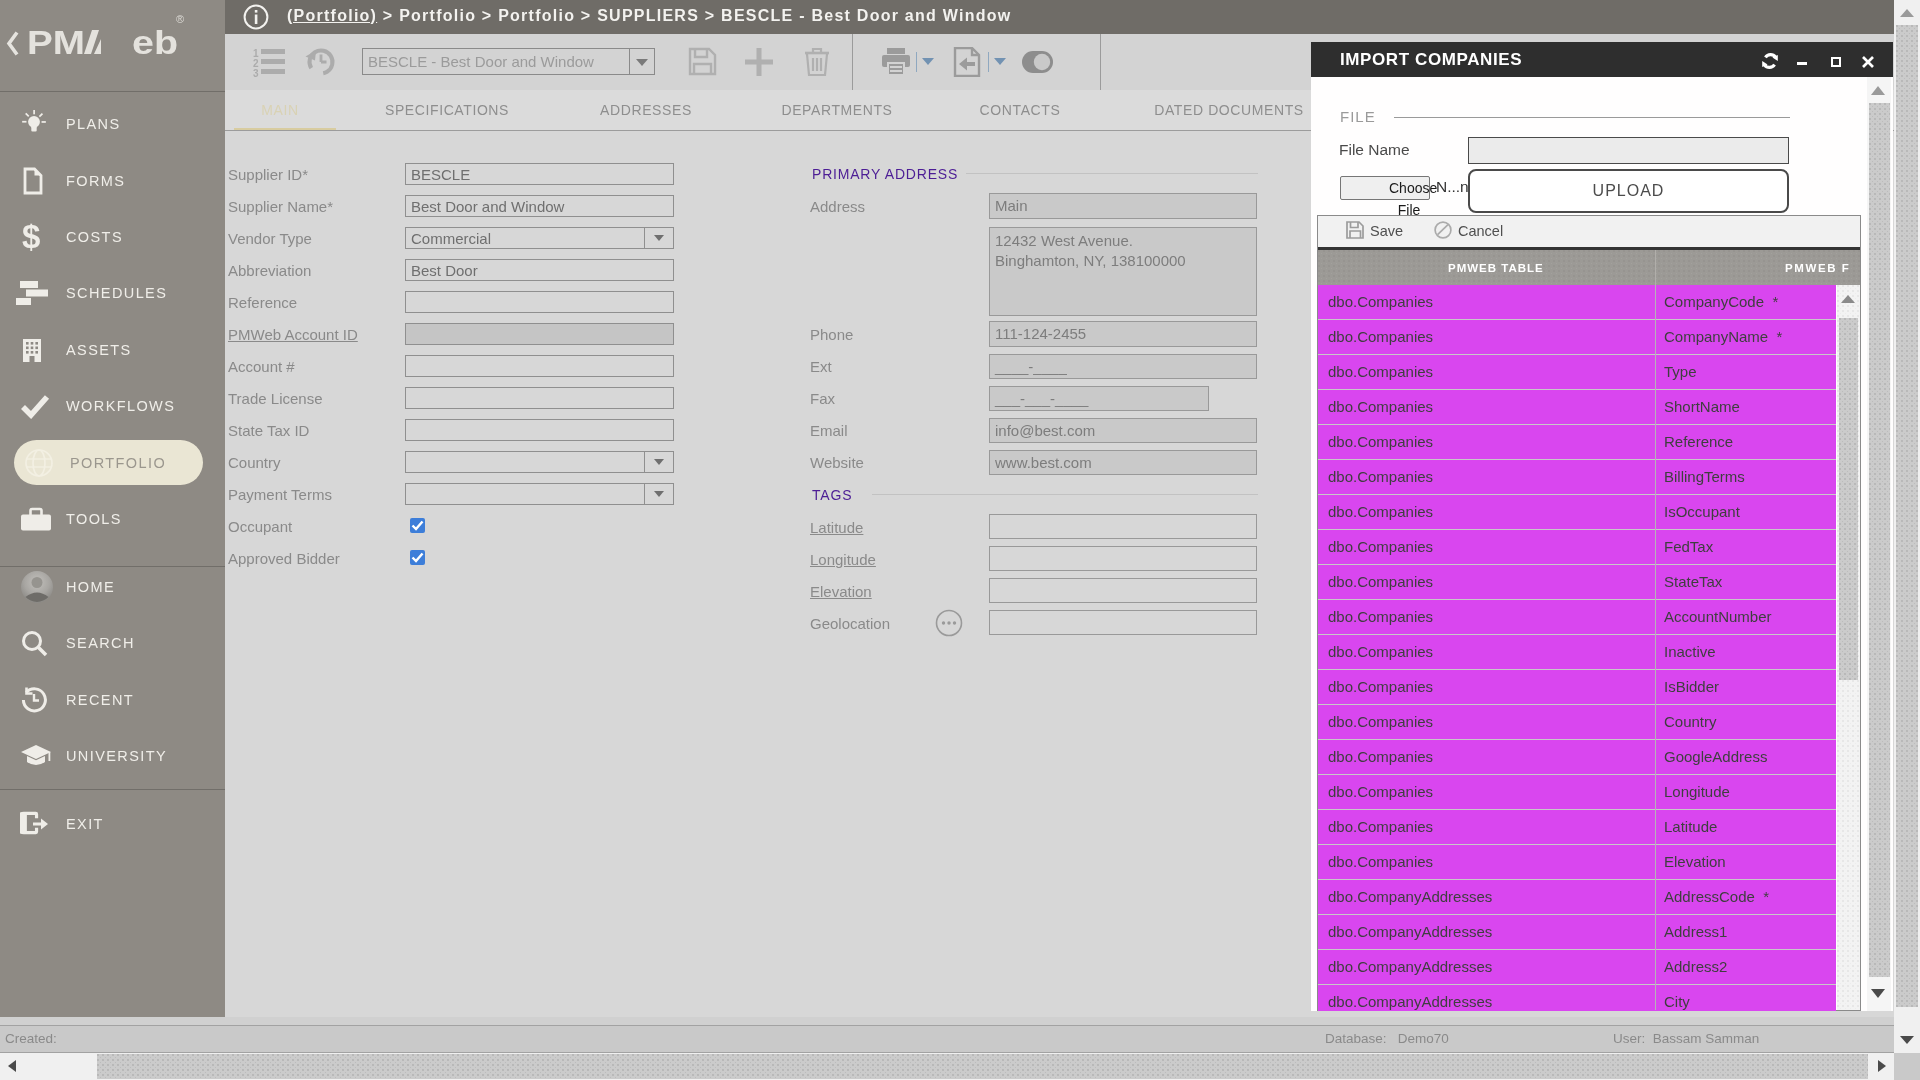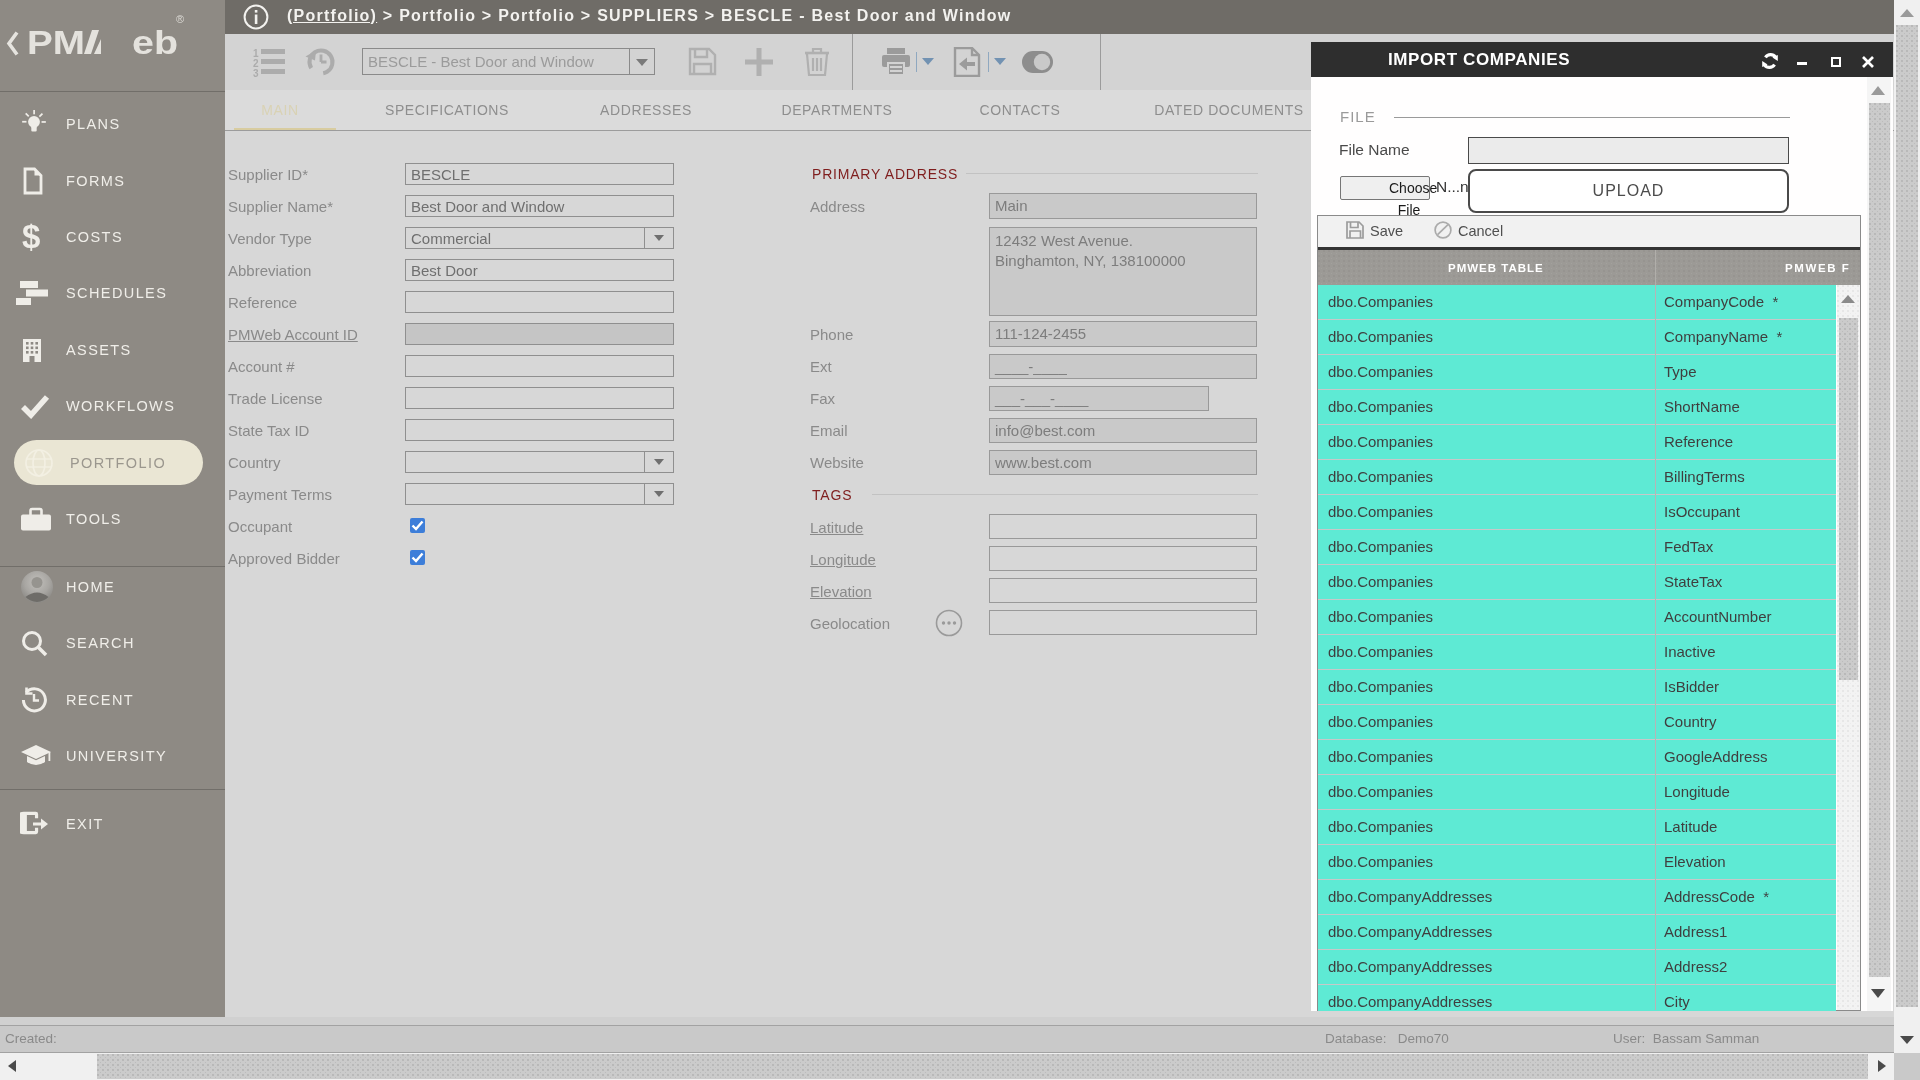--- a/index.html
+++ b/index.html
@@ -37,38 +37,38 @@
   #tabline { position:absolute; left:9px; top:38px; width:102px; height:2px; background:#d8cca0; }
 
   
   .flabel { position:absolute; color:#8a8a8a; font-size:15px; white-space:nowrap; }
   .finput { position:absolute; border:1px solid #8f8f8f; font-size:15px; color:#6f6f6f; padding-left:5px; line-height:21px; white-space:nowrap; }
   .fsel .sep { position:absolute; right:28px; top:0; width:1px; height:100%; background:#8f8f8f; }
   .fsel .car { position:absolute; right:9px; top:50%; margin-top:-3px; width:0; height:0; border-left:5.5px solid transparent; border-right:5.5px solid transparent; border-top:6.5px solid #6f6f6f; }
   .dis { background:#c9c9c9; border:1px solid #999; color:#7d7d7d; }
   .chk { position:absolute; width:15px; height:15px; background:#3d7ed9; border-radius:2px; }
   .chk svg { position:absolute; left:1px; top:2px; }
-  .shead { position:absolute; color:#7f1d1d; font-size:14px; letter-spacing:.8px; }
+  .shead { position:absolute; color:#4c1d95; font-size:14px; letter-spacing:.8px; }
   .sline { position:absolute; height:1px; background:#c2c2c2; }
   .ulab { text-decoration:underline;text-align:center; }
 
   
   #modal { left:1311px; top:42px; width:582px; height:969px; background:#fff; }
   #mtitle { position:absolute; left:0; top:0; width:582px; height:35px; background:#2e2e2e; }
-  #mtitle .t { position:absolute; left:29px; top:8px; color:#fff; font-size:17px; font-weight:600; letter-spacing:.6px;margin-left:48px; }
+  #mtitle .t { position:absolute; left:29px; top:8px; color:#fff; font-size:17px; font-weight:600; letter-spacing:.6px; }
   #mbody { position:absolute; left:0; top:35px; width:582px; height:934px; background:#fffefe; }
   .mlabel { position:absolute; color:#4a4a4a; font-size:15.5px; }
   #filehr { position:absolute; height:1px; background:#9a9a9a; }
   #fninput { position:absolute; left:157px; top:60px; width:321px; height:27px; background:#ebebeb; border:1px solid #4a4a4a; }
   #choosef { position:absolute; left:29px; top:99px; width:90px; height:24px; background:#efefef; border:1px solid #767676; border-radius:2px; color:#1a1a1a; font-size:14px; text-align:center; line-height:22px;padding-left:48px; }
   #upload { position:absolute; left:157px; top:92px; width:321px; height:44px; background:#fff; border:2px solid #4a4a4a; border-radius:8px; color:#4c4c4c; font-size:16px; letter-spacing:1px; text-align:center; line-height:40px; }
   #grid { position:absolute; left:6px; top:138px; width:544px; height:796px; border:1px solid #8a8a8a; background:#fff; }
   #gtool { position:absolute; left:0; top:0; width:542px; height:34px; box-sizing:border-box; background:#f1f1f1; border-bottom:3px solid #333; color:#4f4f4f; font-size:14.5px; }
   #ghead { position:absolute; left:0; top:34px; width:542px; height:35px; background:#9c9a96; background-image: radial-gradient(circle at 1px 1px, #95938f 0.62px, transparent 0.95px), radial-gradient(circle at 3.5px 3.5px, #a3a19d 0.62px, transparent 0.95px); background-size:5px 5px; color:#fff; font-size:11.5px; font-weight:700; letter-spacing:1px; }
-  .grow { position:absolute; left:0px; width:518px; height:35px; border-bottom:1px solid #c8c8c8; background:#5eead4; font-size:15px; color:#3f3f3f; }
+  .grow { position:absolute; left:0px; width:518px; height:35px; border-bottom:1px solid #c8c8c8; background:#d946ef; font-size:15px; color:#3f3f3f; }
   .grow .c1 { position:absolute; left:10px; top:8px; }
   .grow .c2 { position:absolute; left:346px; top:8px; }
   .gvdiv { position:absolute; left:337px; top:69px; width:1px; height:725px; background:#b5b5b5; z-index:6; }
   .sbthumb { background-color:#cbcbcb; }
   .arrow { position:absolute; width:0; height:0; }
 
   
   #statusbar { left:0; top:1025px; width:1894px; height:28px; background:#c9c9c9; border-top:1px solid #a2a2a2; border-bottom:1px solid #a2a2a2; color:#8a8a8a; font-size:13.5px; }
   #hscroll { left:0; top:1053px; width:1894px; height:27px; background:#f0f0f0; }
   #vscroll { left:1894px; top:0; width:26px; height:1053px; background:#f0f0f0; }

